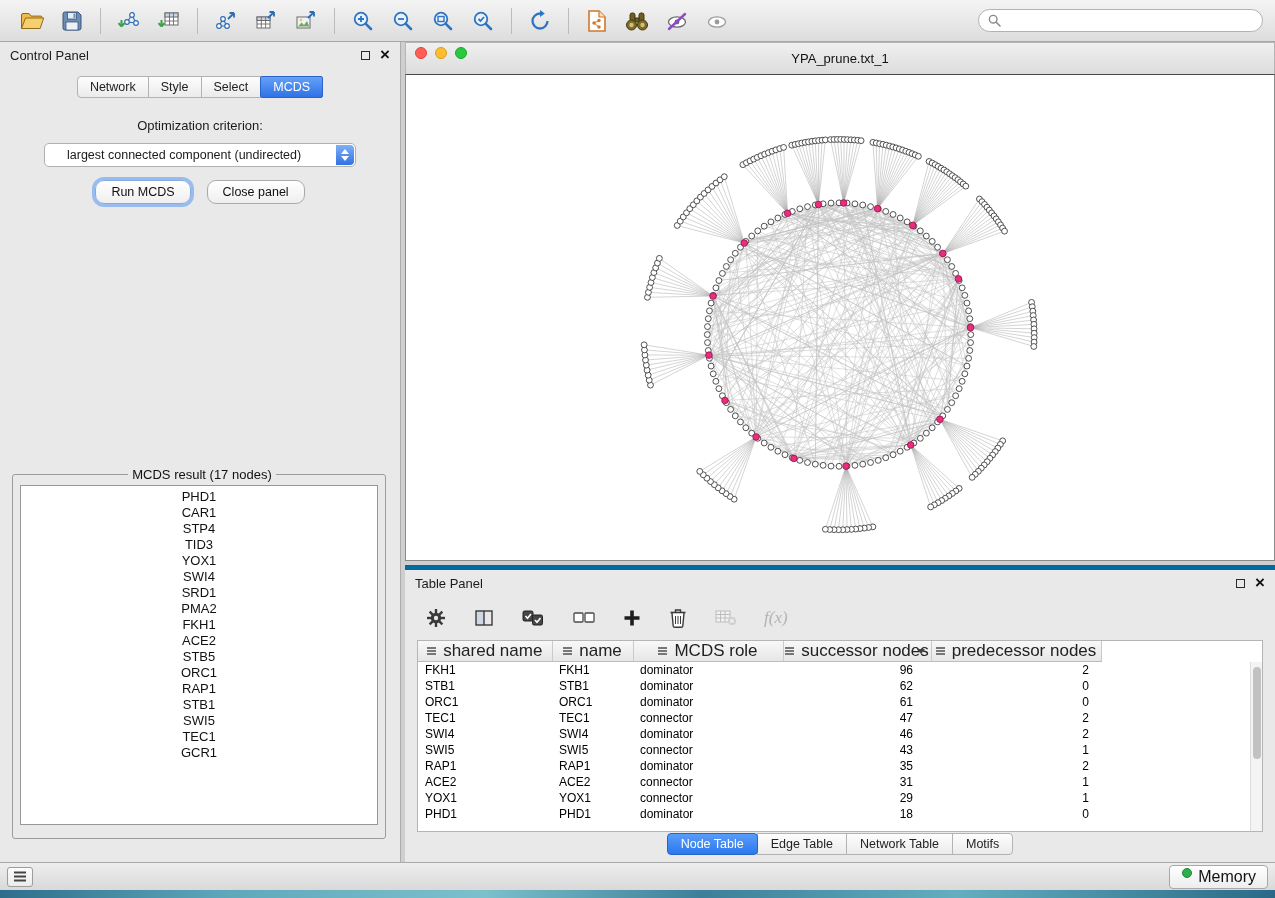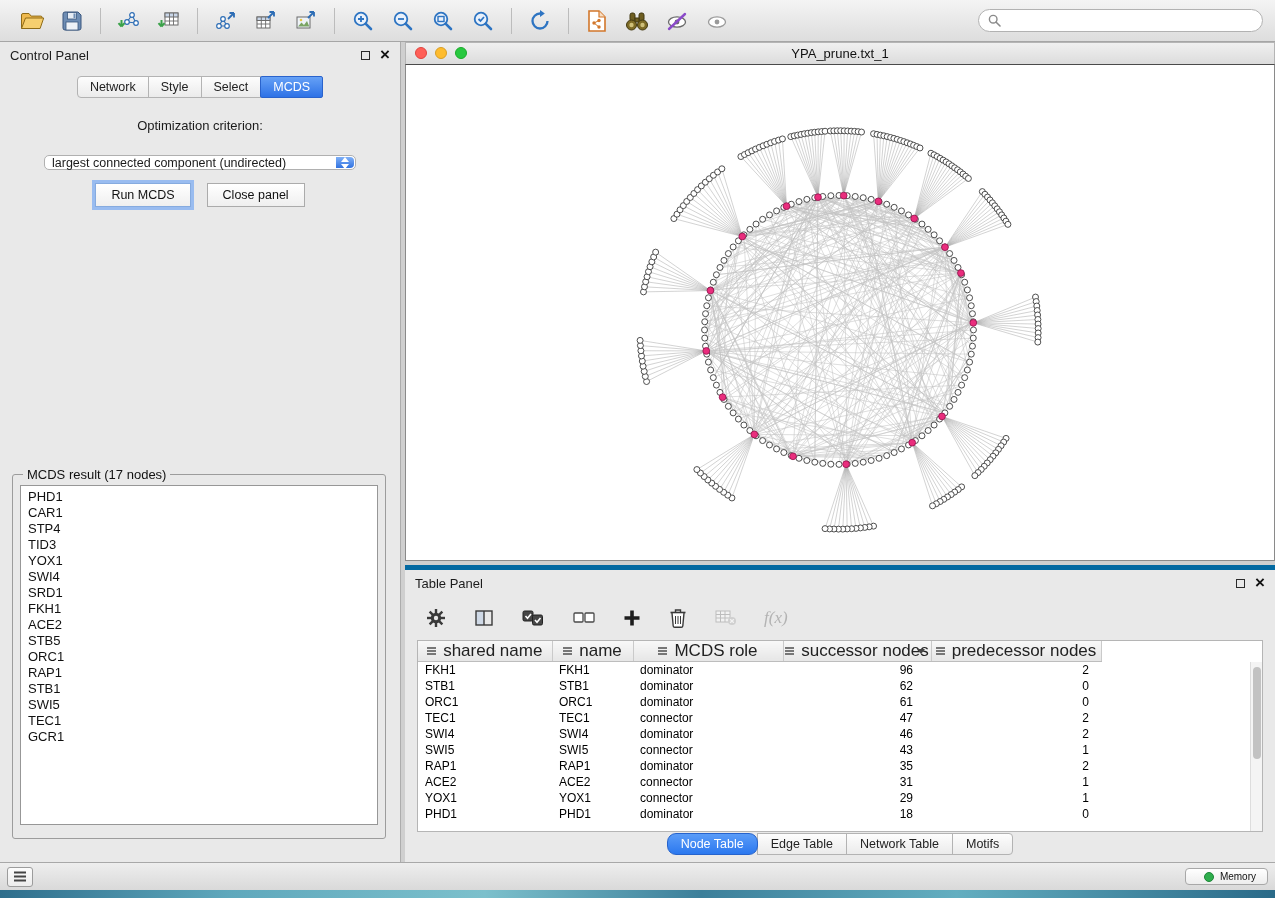--- a/index.html
+++ b/index.html
@@ -22,38 +22,38 @@
   .float-sq{width:9px;height:9px;border:1.5px solid #2b2b2b;display:inline-block;}
   .close-x{font-size:17px;font-weight:700;line-height:10px;color:#111;}
 
   #cp-tabs{display:flex;justify-content:center;margin-top:8px;}
   .cp-tab{padding:3px 12px;font-size:12.5px;background:linear-gradient(#fdfdfd,#ebebeb);border:1px solid #b3b3b3;margin-left:-1px;color:#222;}
   .cp-tab:first-child{border-radius:4px 0 0 4px;margin-left:0;}
   .cp-tab:last-child{border-radius:0 4px 4px 0;}
   .cp-tab.active{background:linear-gradient(#66a1f6,#2e72e6);border-color:#2a63cc;color:#fff;border-radius:2px;position:relative;z-index:1;}
 
   .opt-label{text-align:center;margin-top:20px;font-size:13px;}
-  .combo{width:312px;height:15px;margin:22px auto 0;background:#fff;border:1px solid #b0b0b0;border-radius:5px;display:flex;align-items:center;padding-left:7px;position:relative;font-size:12.5px;}
+  .combo{width:312px;height:24px;margin:10px auto 0;background:#fff;border:1px solid #b0b0b0;border-radius:5px;display:flex;align-items:center;padding-left:22px;position:relative;font-size:12.5px;}
   .combo-stepper{position:absolute;right:1px;top:1px;bottom:1px;width:18px;border-radius:0 4px 4px 0;background:linear-gradient(#7fb0f7,#3172e0);display:flex;flex-direction:column;align-items:center;justify-content:center;gap:2px;}
   .arr-up{width:0;height:0;border-left:4px solid transparent;border-right:4px solid transparent;border-bottom:5px solid #fff;}
   .arr-dn{width:0;height:0;border-left:4px solid transparent;border-right:4px solid transparent;border-top:5px solid #fff;}
 
   .btn-row{display:flex;justify-content:center;gap:16px;margin-top:13px;}
-  .btn{height:24px;padding:0 15px;background:linear-gradient(#ffffff,#efefef);border:1px solid #ababab;border-radius:0;font-size:12.5px;color:#111;}
+  .btn{height:24px;padding:0 15px;background:linear-gradient(#ffffff,#efefef);border:1px solid #ababab;border-radius:9px;font-size:12.5px;color:#111;}
   .btn.focus-ring{box-shadow:0 0 0 3px rgba(110,165,245,.65);border-color:#86abdf;}
 
-  fieldset.result-box{position:absolute;left:12px;right:14px;top:425px;height:372px;border:1px solid #9c9c9c;border-radius:3px;padding:3px 7px 9px;}
+  fieldset.result-box{position:absolute;left:12px;right:14px;top:425px;height:372px;border:1px solid #9c9c9c;border-radius:3px;padding:3px 7px 9px;text-align:center;}
   fieldset.result-box legend{font-size:13px;padding:0 4px;margin-left:3px;color:#111;}
   .result-list{height:340px;background:#fff;border:1px solid #979797;padding:3px 7px;overflow:hidden;}
   .result-item{font-size:13px;line-height:16px;color:#111;}
 
   
   .right{flex:1;display:flex;flex-direction:column;min-width:0;background:#cfcfcf;padding-left:4px;}
   .net-window{height:519px;flex:0 0 auto;display:flex;flex-direction:column;}
-  .net-titlebar{height:22px;position:relative;background:linear-gradient(#f0f0f0,#dcdcdc);display:flex;align-items:center;justify-content:center;font-size:13px;color:#111;border:1px solid #b5b5b5;border-bottom:none;}
+  .net-titlebar{height:32px;position:relative;background:linear-gradient(#f0f0f0,#dcdcdc);display:flex;align-items:center;justify-content:center;font-size:13px;color:#111;border:1px solid #b5b5b5;border-bottom:none;}
   .traffic{position:absolute;left:9px;top:4px;display:flex;gap:8px;}
   .tl{width:12px;height:12px;border-radius:50%;}
   .tl.red{background:#ff5f57;border:1px solid #e0443e;}
   .tl.yellow{background:#febc2e;border:1px solid #d89e24;}
   .tl.green{background:#28c840;border:1px solid #1aab29;}
   .net-canvas{flex:1;background:#fff;border:1px solid #8a8a8a;border-top:1px solid #4a4a4a;position:relative;overflow:hidden;}
   .net-canvas svg{position:absolute;inset:0;width:100%;height:100%;}
 
   .h-divider{height:4px;flex:0 0 auto;}
   .table-panel{height:297px;flex:0 0 auto;background:#e9e9e9;display:flex;flex-direction:column;border-top:5px solid #0369a1;}
@@ -72,26 +72,26 @@
   td.num3{text-align:right;padding-right:18px;}
   td.num4{text-align:right;padding-right:12px;}
   .vscroll{position:absolute;top:21px;right:0;bottom:0;width:12px;background:#f4f4f4;border-left:1px solid #ddd;}
   .vthumb{position:absolute;top:5px;left:2px;width:8px;height:92px;background:#c2c2c2;border-radius:4px;}
 
   .tp-spacer{flex:1;}
   #bottom-tabs{display:flex;justify-content:center;margin-bottom:7px;}
   .btab{padding:3px 13px;font-size:12.5px;background:linear-gradient(#fdfdfd,#ebebeb);border:1px solid #b3b3b3;margin-left:-1px;color:#222;}
   .btab:first-child{margin-left:0;border-radius:4px 0 0 4px;}
   .btab:last-child{border-radius:0 4px 4px 0;}
-  .btab.active{background:linear-gradient(#5a9cf8,#2b78ef);border-color:#2663cc;color:#fff;border-radius:9px;position:relative;z-index:1;}
+  .btab.active{background:linear-gradient(#5a9cf8,#2b78ef);border-color:#2663cc;color:#fff;border-radius:4px;position:relative;z-index:1;}
 
   
   .statusbar{height:28px;flex:0 0 auto;background:linear-gradient(#eeeeee,#d9d9d9);border-top:1px solid #a8a8a8;display:flex;align-items:center;padding:0 7px;}
   .status-btn{width:26px;height:20px;border:1px solid #9c9c9c;border-radius:3px;background:linear-gradient(#fcfcfc,#ececec);display:flex;align-items:center;justify-content:center;}
-  .memory-btn{margin-left:auto;display:flex;align-items:flex-end;gap:6px;padding:2px 11px 2px 18px;border:1px solid #a8a8a8;border-radius:4px;background:linear-gradient(#ffffff,#ededed);font-size:10px;color:#111;}
+  .memory-btn{margin-left:auto;display:flex;align-items:flex-start;gap:6px;padding:2px 11px 2px 12px;border:1px solid #a8a8a8;border-radius:4px;background:linear-gradient(#ffffff,#ededed);font-size:16px;color:#111;}
   .green-dot{width:10px;height:10px;border-radius:50%;background:#2fae4d;border:1px solid #1d8638;}
   .desktop-strip{height:8px;flex:0 0 auto;background:linear-gradient(90deg,#2e6e8c,#5fa8bc 18%,#7cc0cc 38%,#3c7f9a 55%,#63aec0 75%,#2a6a88);}
 </style>
 </head>
 <body>
 
 <div class="app">
 
   <div class="toolbar">
     <div class="tbtn">
@@ -269,20 +269,21 @@
       <fieldset class="result-box">
         <legend>MCDS result (17 nodes)</legend>
         <div class="result-list" id="result-list">
             <div class="result-item">PHD1</div>
             <div class="result-item">CAR1</div>
             <div class="result-item">STP4</div>
             <div class="result-item">TID3</div>
             <div class="result-item">YOX1</div>
             <div class="result-item">SWI4</div>
             <div class="result-item">SRD1</div>
+            <div class="result-item">PMA2</div>
             <div class="result-item">FKH1</div>
             <div class="result-item">ACE2</div>
             <div class="result-item">STB5</div>
             <div class="result-item">ORC1</div>
             <div class="result-item">RAP1</div>
             <div class="result-item">STB1</div>
             <div class="result-item">SWI5</div>
             <div class="result-item">TEC1</div>
             <div class="result-item">GCR1</div>
           </div>

